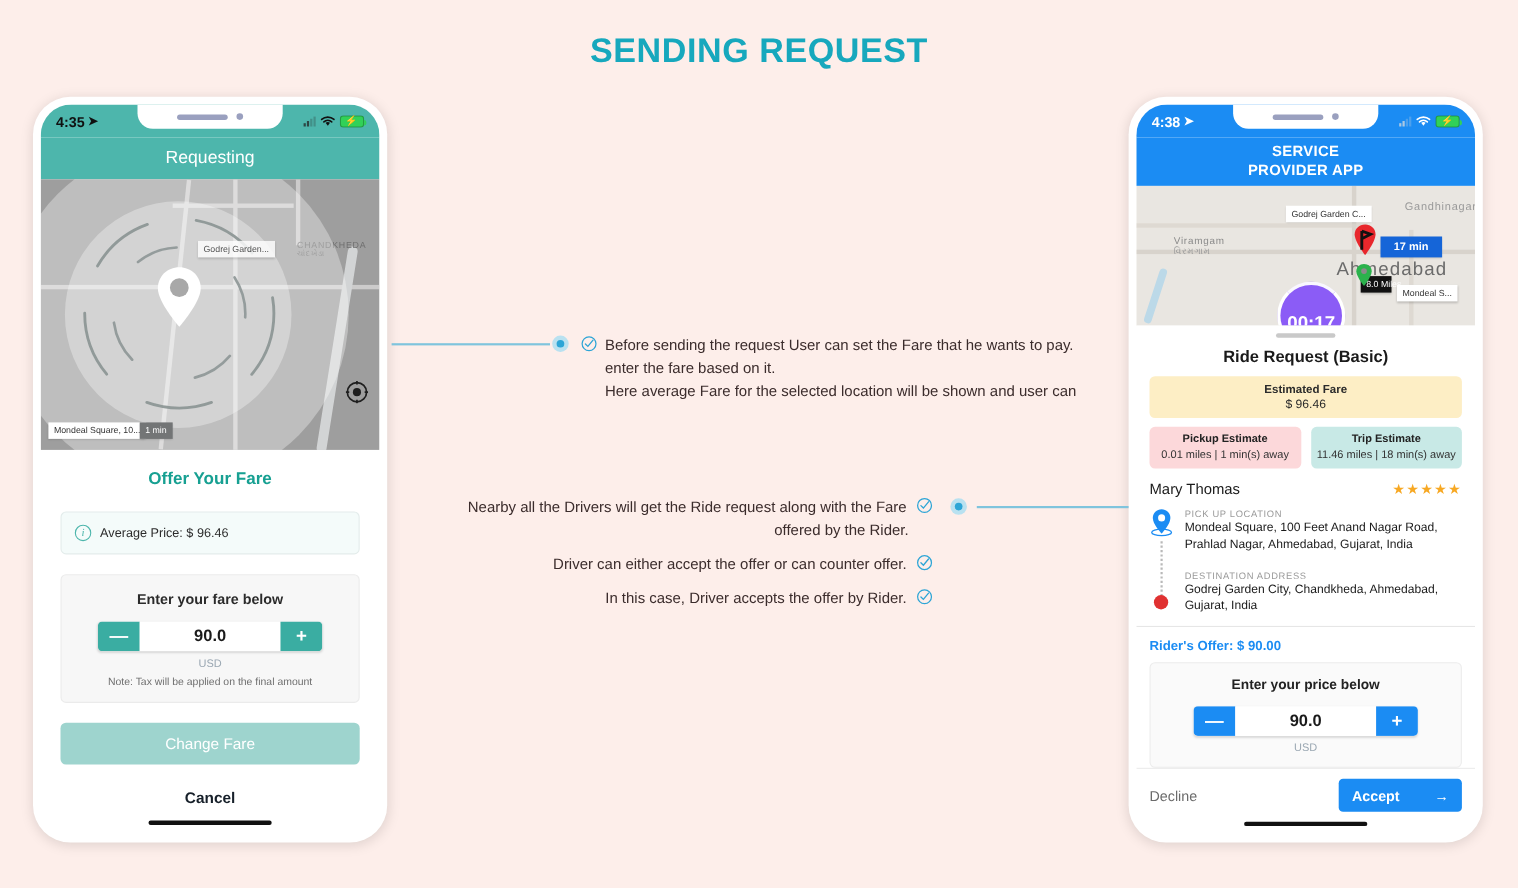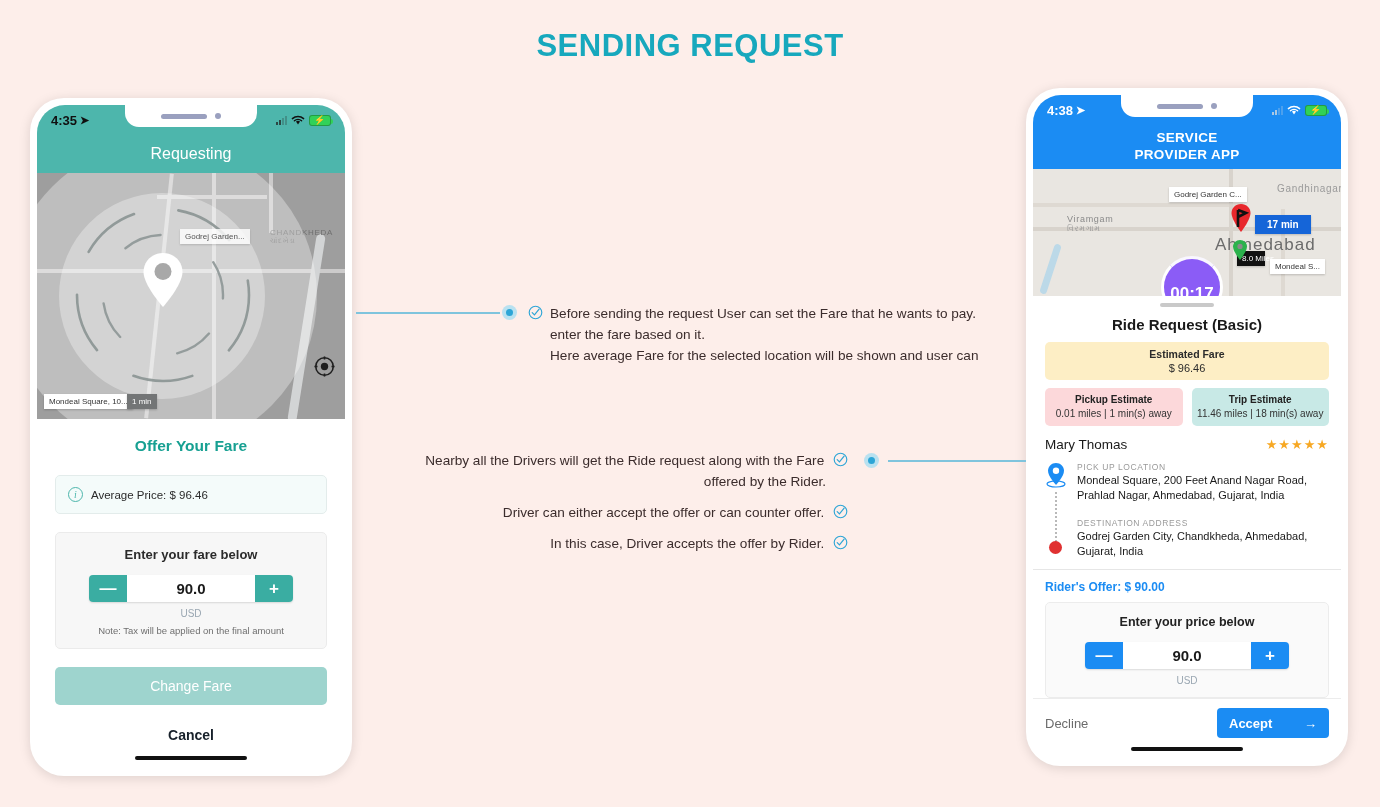--- a/index.html
+++ b/index.html
@@ -26,21 +26,21 @@
     border-radius: 34px;
     box-shadow: 0 2px 12px rgba(0,0,0,0.13);
     padding: 7px;
   }
   .phone-screen {
     position: relative; width: 100%; height: 100%;
     border-radius: 28px; overflow: hidden;
     background: #fff;
     display: flex; flex-direction: column;
   }
-  #phone-left  { left: 30px;   top: 88px; width: 322px; height: 678px; margin-top: 10px; }
+  #phone-left  { left: 30px;   top: 88px; width: 322px; height: 678px; }
   #phone-right { left: 1026px; top: 88px; width: 322px; height: 678px; }
 
   
   .statusbar {
     position: relative; height: 30px; flex: none;
     display: flex; align-items: center; justify-content: space-between;
     padding: 0 14px 0 14px;
   }
   .sb-teal { background: #4db6ac; }
   .sb-blue { background: #1b8cf3; }
@@ -422,21 +422,21 @@
             <svg width="22" height="28" viewBox="0 0 22 28">
               <path d="M11 1 C6.6 1 3 4.5 3 8.8 C3 14.6 11 23 11 23 C11 23 19 14.6 19 8.8 C19 4.5 15.4 1 11 1 Z" fill="#1b8cf3"></path>
               <circle cx="11" cy="8.8" r="3.2" fill="#fff"></circle>
               <ellipse cx="11" cy="22" rx="9" ry="3" fill="none" stroke="#1b8cf3" stroke-width="1.2"></ellipse>
             </svg>
             <div class="dotted"></div>
             <div class="dest-dot"></div>
           </div>
           <div class="addr-text">
             <div class="cap">PICK UP LOCATION</div>
-            <div class="val">Mondeal Square, 200 Feet Anand Nagar Road, Prahlad Nagar, Ahmedabad, Gujarat, India</div>
+            <div class="val">Mondeal Square, 100 Feet Anand Nagar Road, Prahlad Nagar, Ahmedabad, Gujarat, India</div>
             <div class="gap"></div>
             <div class="cap">DESTINATION ADDRESS</div>
             <div class="val">Godrej Garden City, Chandkheda, Ahmedabad, Gujarat, India</div>
           </div>
         </div>
 
         <div class="divider"></div>
 
         <div class="riders-offer">Rider's Offer: $ 90.00</div>
 

